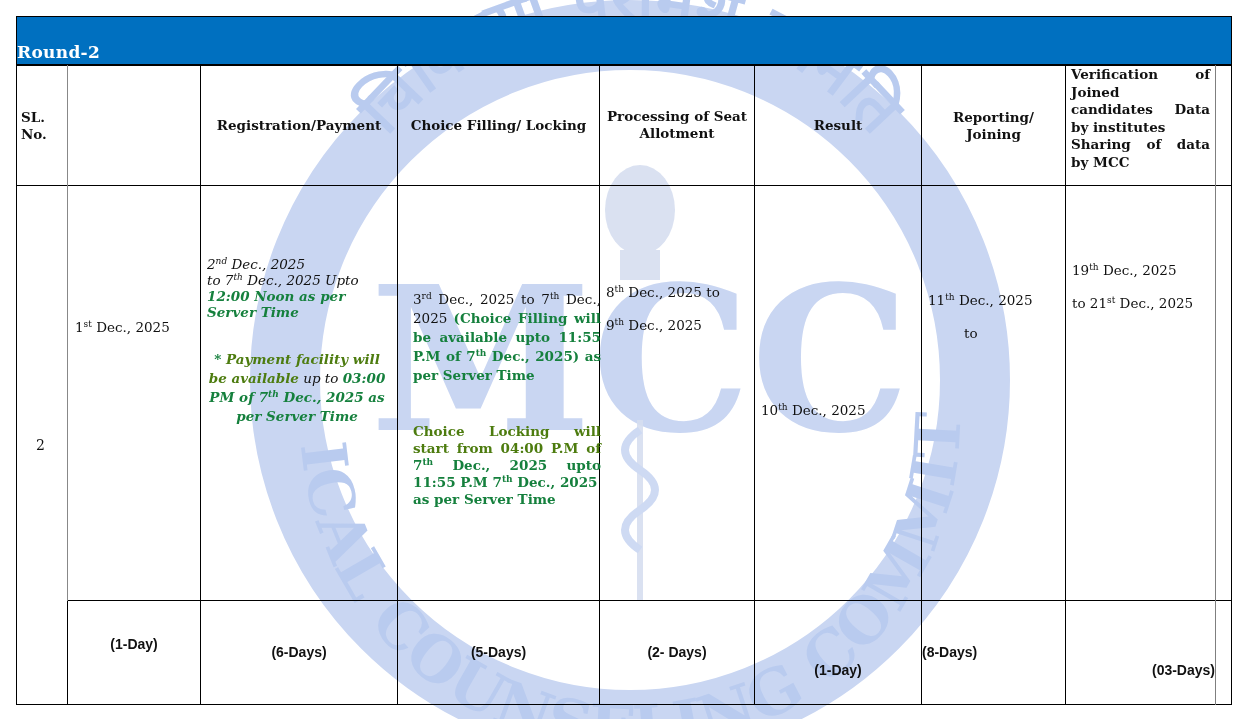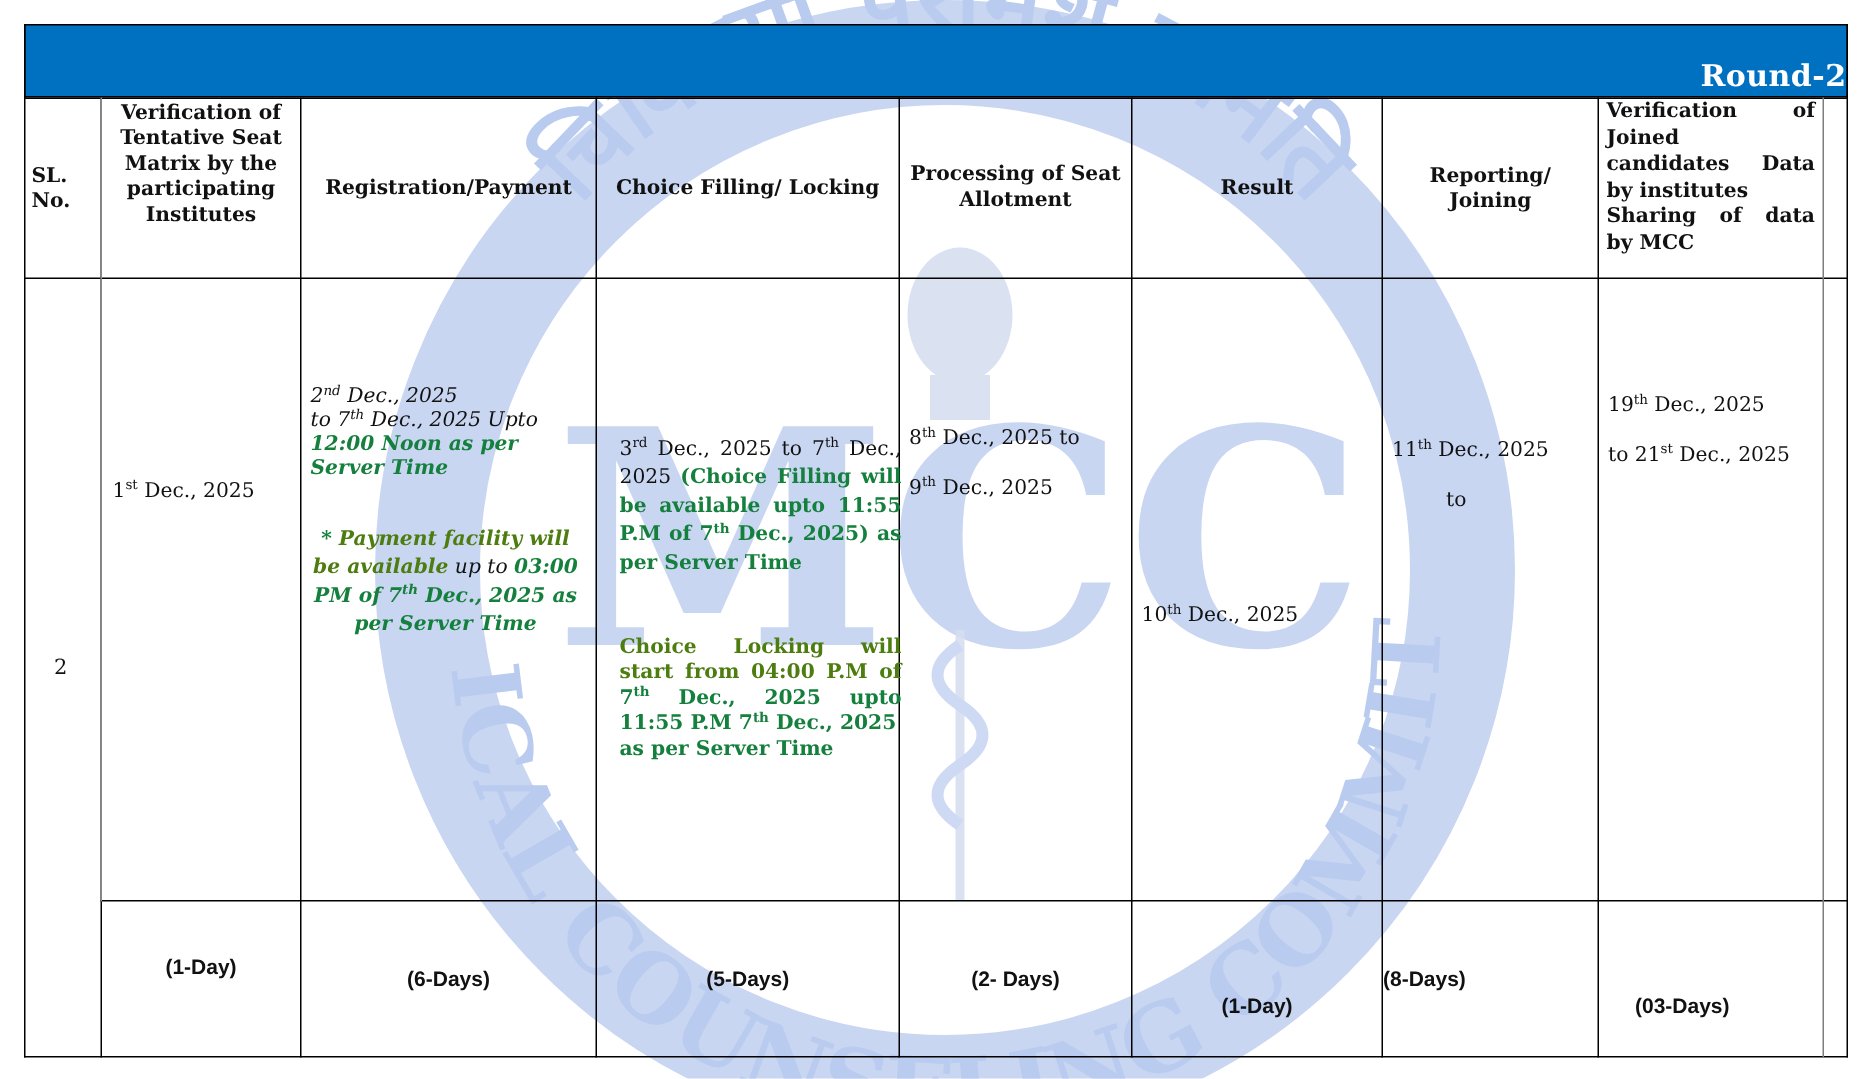--- a/index.html
+++ b/index.html
@@ -1,20 +1,20 @@
 <!DOCTYPE html>
 <html><head>
 <meta charset="utf-8">
 <style>
   html, body { margin:0; padding:0; background:#ffffff; }
   body { width:1249px; height:719px; position:relative; overflow:hidden; font-family:"DejaVu Serif","Liberation Serif",serif; color:#111; }
   .wm { position:absolute; left:0; top:0; width:1249px; height:719px; pointer-events:none; z-index:0; }
   .tbl { position:absolute; left:16px; top:16px; width:1216px; height:689px; z-index:1; }
   .banner { position:absolute; left:0; top:0; width:1216px; height:49px; background:#0070C0; border:1px solid #000; box-sizing:border-box; }
-  .banner span { position:absolute; left:0; right:0; bottom:2px; text-align:right; color:#fff; font-weight:bold; font-size:20px; letter-spacing:0.3px; }
+  .banner span { position:absolute; left:0; right:0; bottom:2px; text-align:left; color:#fff; font-weight:bold; font-size:17px; letter-spacing:0.3px; }
   .cell { position:absolute; box-sizing:border-box; font-size:13px; line-height:16px; }
   .hd { font-weight:bold; font-size:13.5px; line-height:17px; text-align:center; display:flex; align-items:center; justify-content:center; padding:0 4px; }
   .hd.left { justify-content:flex-start; text-align:left; padding-left:5px; }
   .just { text-align:justify; text-align-last:justify; }
   .red { color:#15803d; font-weight:bold; }
   .blue { color:#4d7c0f; font-weight:bold; }
   sup { font-size:9px; vertical-align:5px; line-height:0; }
   .vline { position:absolute; width:1px; background:#000; }
   .hline { position:absolute; height:1px; background:#000; }
   .gline { position:absolute; width:1px; background:#7f7f7f; }
@@ -60,21 +60,20 @@
   <div class="gline" style="left:51px;top:49px;height:536px;background:#888;"></div>
   <div class="vline" style="left:184px;top:49px;height:640px;"></div>
   <div class="vline" style="left:381px;top:49px;height:640px;"></div>
   <div class="vline" style="left:583px;top:49px;height:640px;"></div>
   <div class="vline" style="left:738px;top:49px;height:640px;"></div>
   <div class="vline" style="left:905px;top:49px;height:640px;"></div>
   <div class="vline" style="left:1049px;top:49px;height:640px;"></div>
   <div class="gline" style="left:1199px;top:49px;height:640px;"></div>
 
   <div class="cell hd left" style="left:0;top:50px;width:51px;height:119px;">SL. No.</div>
-  <div class="cell hd" style="left:52px;top:50px;width:132px;height:119px;align-items:flex-start;padding-top:1px;">Verification of Tentative Seat Matrix by the participating Institutes</div>
   <div class="cell hd" style="left:185px;top:50px;width:196px;height:119px;">Registration/Payment</div>
   <div class="cell hd" style="left:584px;top:50px;width:154px;height:119px;align-items:flex-start;padding-top:42px;">Processing of Seat Allotment</div>
   <div class="cell hd" style="left:382px;top:50px;width:201px;height:119px;">Choice Filling/ Locking</div>
   <div class="cell hd" style="left:739px;top:50px;width:166px;height:119px;">Result</div>
   <div class="cell hd" style="left:906px;top:50px;width:143px;height:119px;">Reporting/ Joining</div>
   <div class="cell" style="left:1055px;top:50px;width:139px;height:119px;font-weight:bold;font-size:13.5px;line-height:17.5px;">
     <div class="just">Verification of</div>
     <div>Joined</div>
     <div class="just">candidates Data</div>
     <div>by institutes</div>
@@ -124,14 +123,14 @@
     <div><span>19</span><sup>th</sup><span> Dec., 2025</span></div>
     <div><span>to 21</span><sup>st</sup><span> Dec., 2025</span></div>
   </div>
 
   <div class="days" style="left:52px;width:132px;top:620px;text-align:center;">(1-Day)</div>
   <div class="days" style="left:185px;width:196px;top:628px;text-align:center;">(6-Days)</div>
   <div class="days" style="left:382px;width:201px;top:628px;text-align:center;">(5-Days)</div>
   <div class="days" style="left:584px;width:154px;top:628px;text-align:center;">(2- Days)</div>
   <div class="days" style="left:739px;width:166px;top:646px;text-align:center;">(1-Day)</div>
   <div class="days" style="left:906px;width:143px;top:628px;">(8-Days)</div>
-  <div class="days" style="left:1074px;width:149px;top:646px;text-align:left;">(03-Days)</div>
+  <div class="days" style="left:1050px;width:149px;top:646px;text-align:right;">(03-Days)</div>
 </div>
 
 </body></html>

